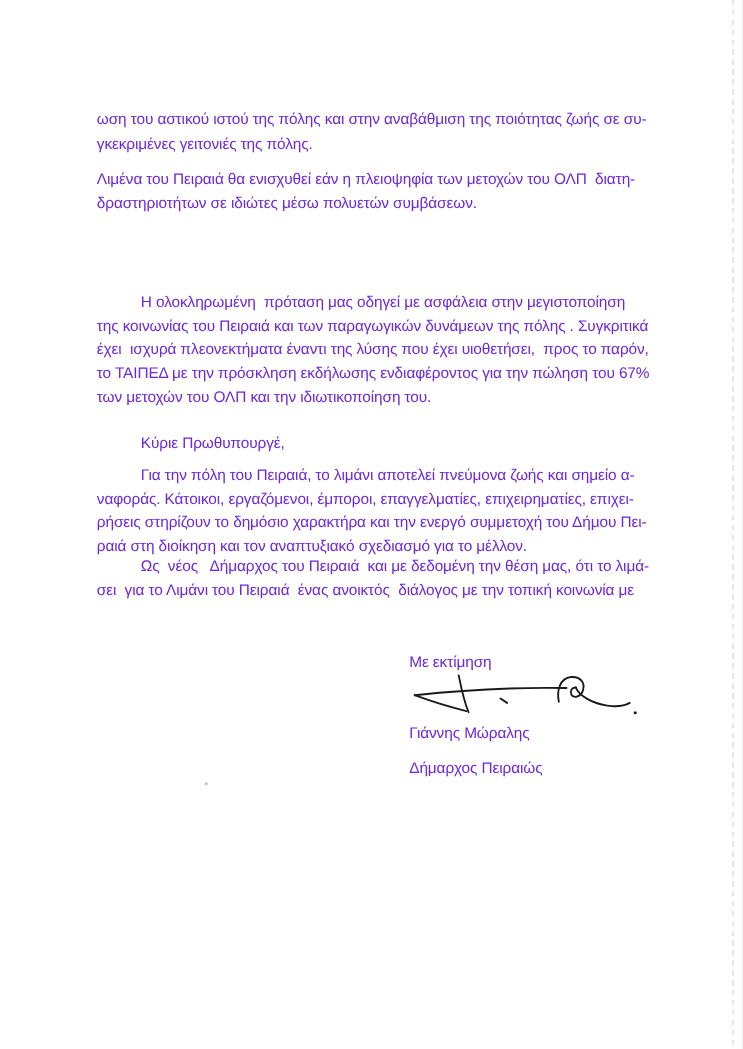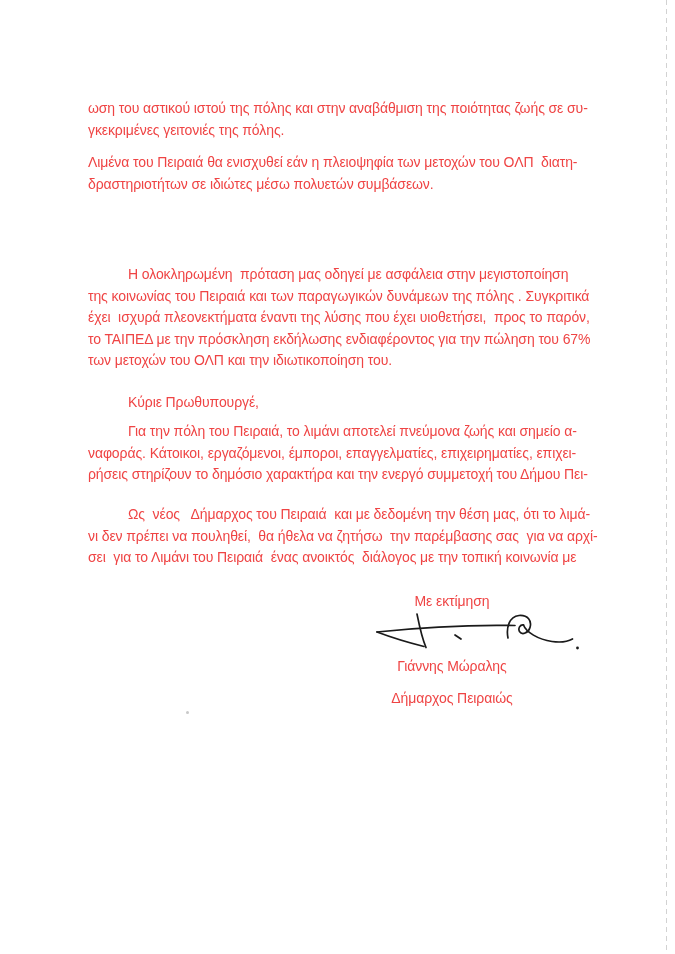--- a/index.html
+++ b/index.html
@@ -1,32 +1,32 @@
 <!DOCTYPE html>
 <html><head>
 <meta charset="utf-8">
 <style>
   html,body{margin:0;padding:0;background:#e8e8e8;}
   .page{
     position:relative;
     width:675px;height:954px;
     background:#ffffff;
     font-family:"Liberation Sans","DejaVu Sans",sans-serif;
-    color:#ef4444;
+    color:#6d28d9;
     overflow:hidden;
   }
   .letter-body{
     position:absolute;left:88px;top:98px;width:505px;
     font-size:14px;line-height:21.5px;letter-spacing:-0.1px;
   }
   .para{position:absolute;left:0;width:505px;}
   .ln{white-space:pre;}
   .ind{padding-left:40px;}
   .closing-line{
-    position:absolute;left:264px;width:200px;text-align:center;white-space:pre;
+    position:absolute;left:284px;width:200px;text-align:left;white-space:pre;
   }
   .signature-wrap{position:absolute;left:282px;top:510px;width:210px;height:45px;}
   .signature-wrap svg{display:block;width:210px;height:45px;}
   .scan-line{
     position:absolute;left:666px;top:0;width:1px;height:954px;
     background:repeating-linear-gradient(to bottom,#c7c7c7 0px,#c7c7c7 5px,transparent 5px,transparent 9px);
     opacity:.8;
   }
   .scan-speck{
     position:absolute;left:186px;top:711px;width:3px;height:3px;
@@ -59,25 +59,25 @@
     </div>
 
     <div class="para" style="top:294px">
       <div class="ln ind">Κύριε Πρωθυπουργέ,</div>
     </div>
 
     <div class="para" style="top:323px">
       <div class="ln ind">Για την πόλη του Πειραιά, το λιμάνι αποτελεί πνεύμονα ζωής και σημείο α-</div>
       <div class="ln">ναφοράς. Κάτοικοι, εργαζόμενοι, έμποροι, επαγγελματίες, επιχειρηματίες, επιχει-</div>
       <div class="ln">ρήσεις στηρίζουν το δημόσιο χαρακτήρα και την ενεργό συμμετοχή του Δήμου Πει-</div>
+      <div class="ln">ραιά στη διοίκηση και τον αναπτυξιακό σχεδιασμό για το μέλλον.</div>
     </div>
 
     <div class="para" style="top:406px">
       <div class="ln ind">Ως  νέος   Δήμαρχος του Πειραιά  και με δεδομένη την θέση μας, ότι το λιμά-</div>
-      <div class="ln">νι δεν πρέπει να πουληθεί,  θα ήθελα να ζητήσω  την παρέμβασης σας  για να αρχί-</div>
       <div class="ln">σει  για το Λιμάνι του Πειραιά  ένας ανοικτός  διάλογος με την τοπική κοινωνία με</div>
     </div>
 
     <div class="closing-line" style="top:493px">Με εκτίμηση</div>
 
     <div class="signature-wrap">
       <svg viewBox="0 0 210 45" xmlns="http://www.w3.org/2000/svg" fill="none" stroke="#1a1a1a" stroke-width="1.7" stroke-linecap="round" stroke-linejoin="round">
 
         <path d="M7,24 C45,20 95,16.5 145,17.5"></path>
 

